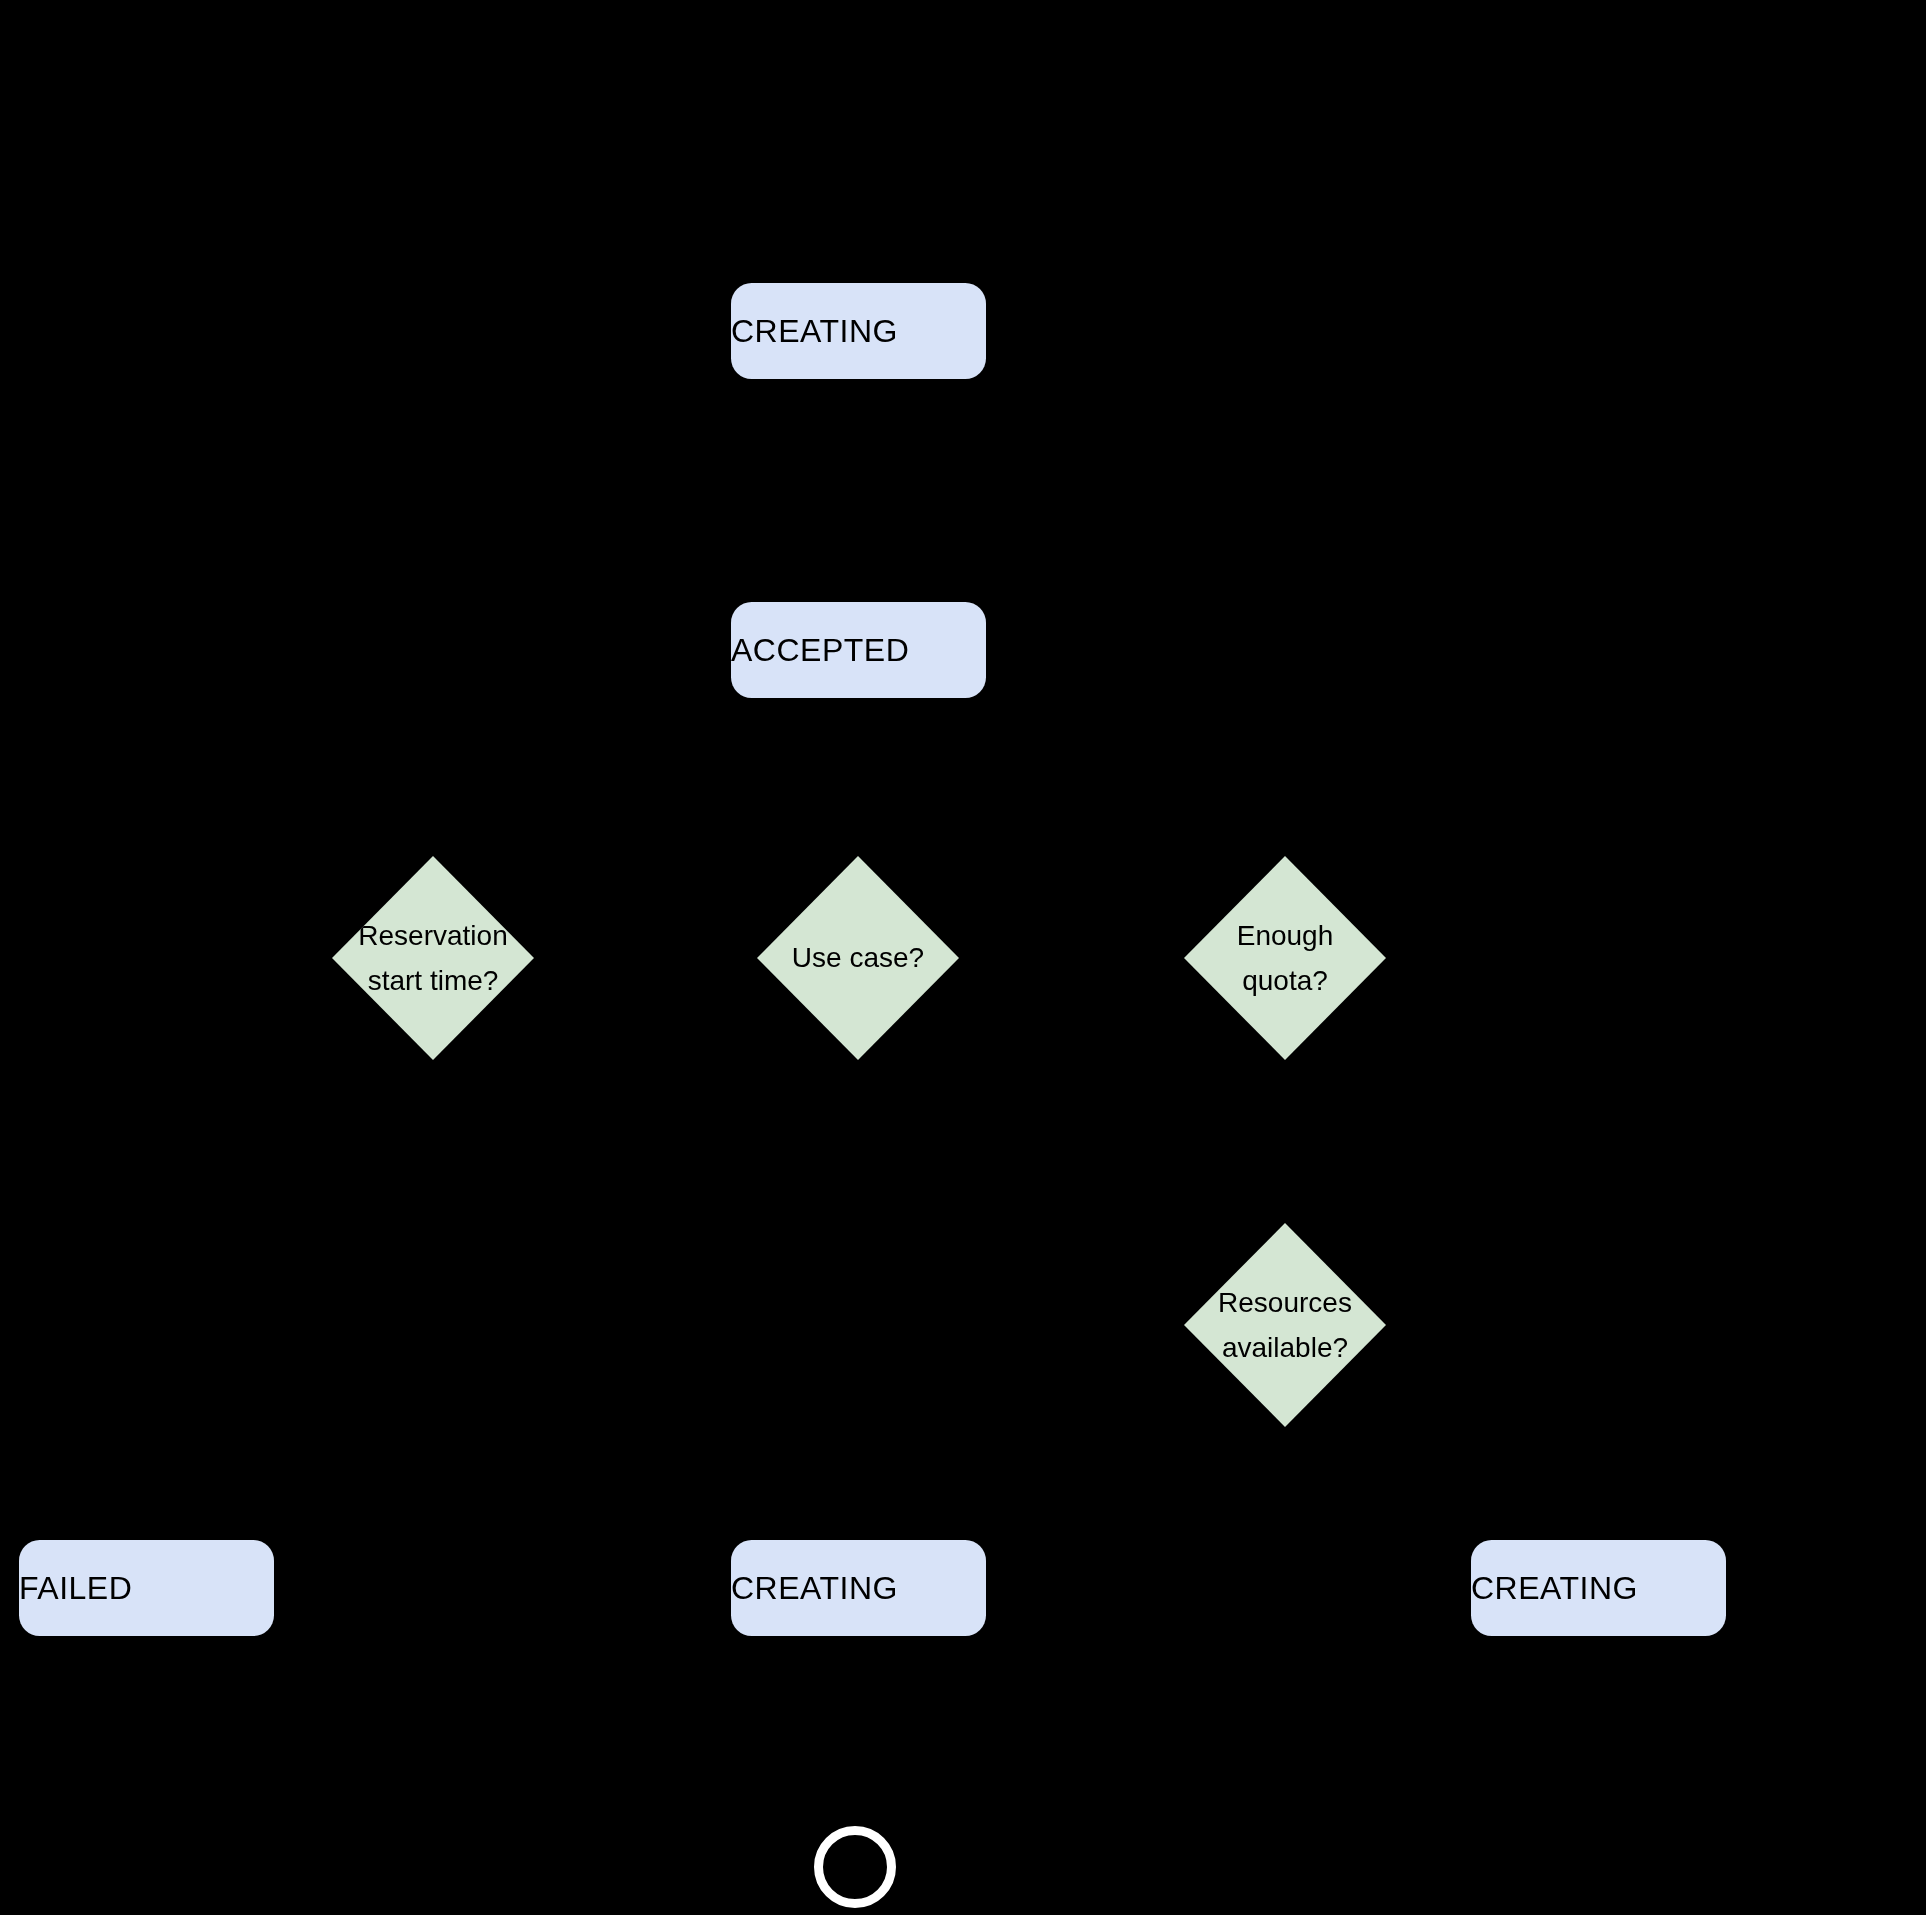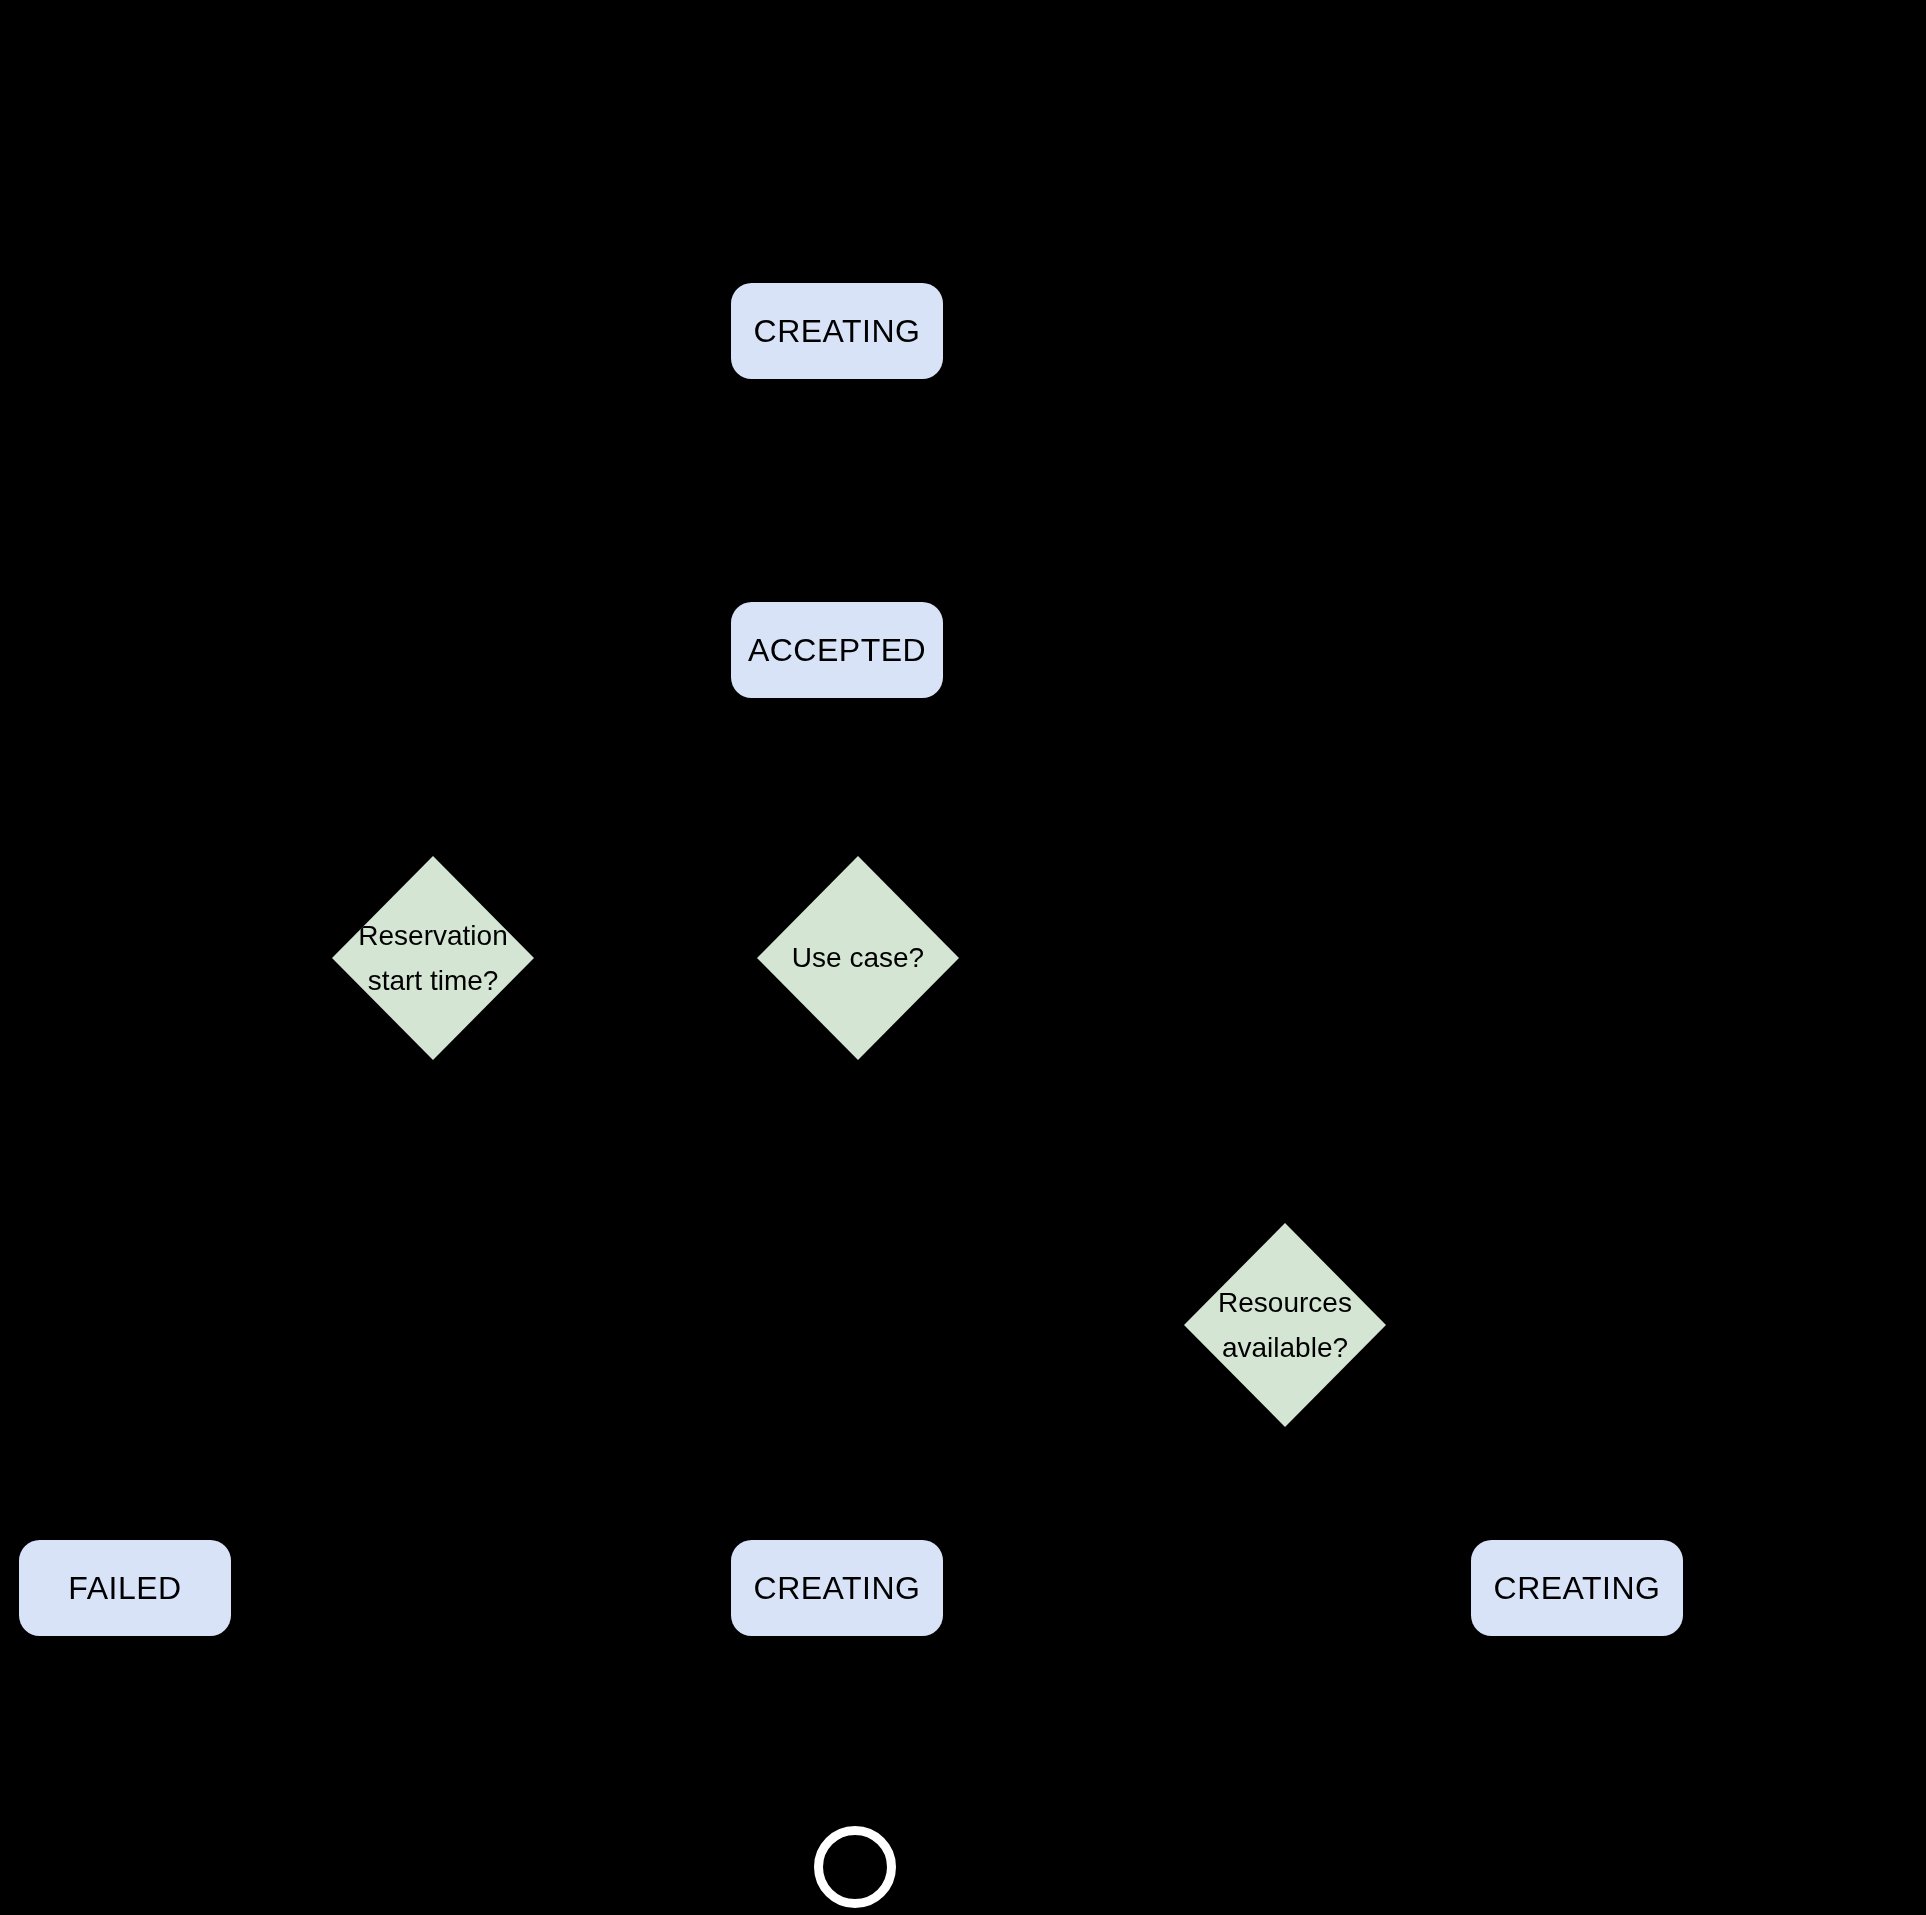--- a/index.html
+++ b/index.html
@@ -10,27 +10,26 @@
   .canvas {
     position: relative;
     width: 1926px;
     height: 1916px;
     background: var(--bg, #000000);
     font-family: "Liberation Sans", "DejaVu Sans", sans-serif;
     overflow: hidden;
   }
   .state-box {
     position: absolute;
-    width: 212px;
+    width: 255px;
     height: 96px;
     background: var(--state-fill, #d8e3f8);
     border-radius: 20.7px;
     display: flex;
     align-items: center;
-    justify-content: center;
   }
   .state-box span {
     color: var(--text, #000);
     font-size: 32px;
     letter-spacing: 0.5px;
     white-space: nowrap;
   }
   .decision {
     position: absolute;
     width: 202px;
@@ -85,20 +84,24 @@
 
   <div class="decision pos-reservation">
     <span>Reservation
 start time?</span>
   </div>
 
   <div class="decision pos-usecase">
     <span>Use case?</span>
   </div>
 
+  <div class="decision pos-quota">
+    <span>Enough
+quota?</span>
+  </div>
 
   <div class="decision pos-resources">
     <span>Resources
 available?</span>
   </div>
 
   <div class="state-box pos-failed">
     <span>FAILED</span>
   </div>
 

